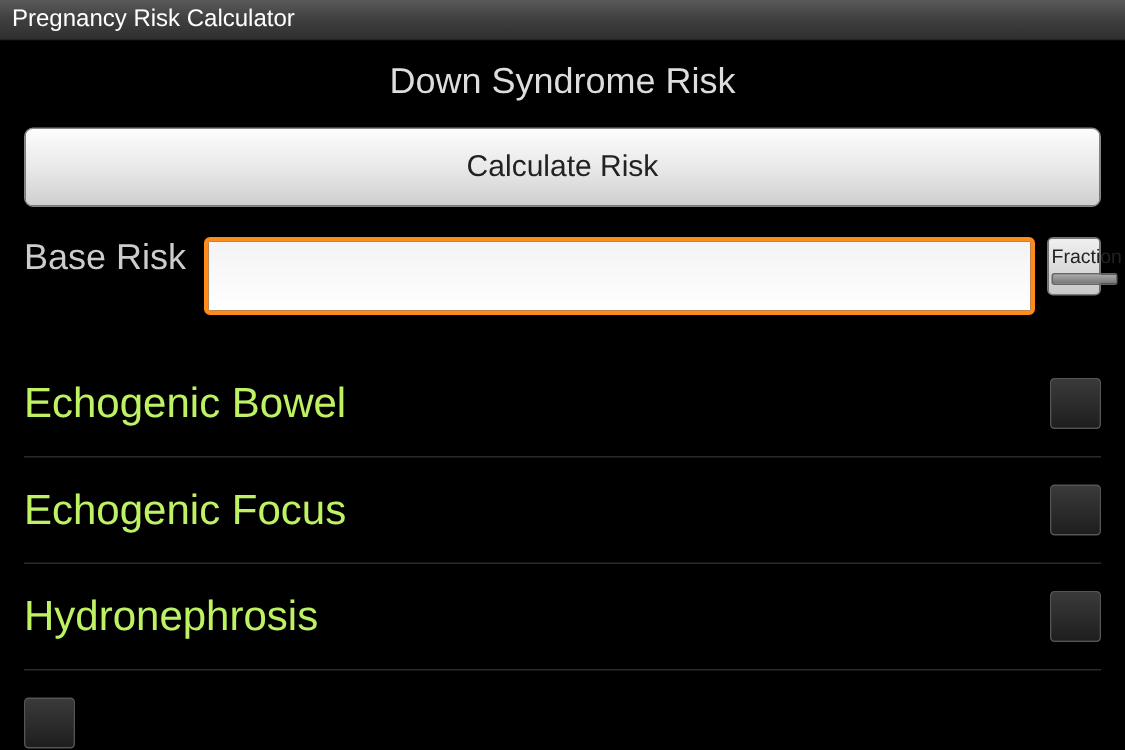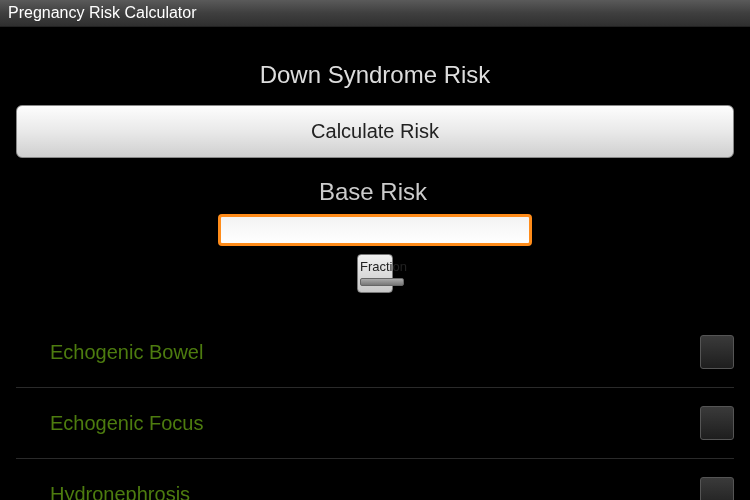--- a/index.html
+++ b/index.html
@@ -14,44 +14,43 @@
   padding: 4px 8px;
   border-bottom: 1px solid #222;
 }
 
 .content { background: #000; padding: 12px 16px 0 16px; }
 
 .page-title {
   color: #ddd;
   font-size: 24px;
   text-align: center;
-  margin: 22px 0 16px 0;
+  margin: 2px 0 16px 0;
   font-weight: normal;
 }
 
 .calc-button {
   display: block;
   width: 100%;
   background: linear-gradient(to bottom, #fdfdfd 0%, #e9e9e9 50%, #cfcfcf 100%);
   border: 1px solid #888;
   border-radius: 6px;
   color: #222;
   font-size: 20px;
   padding: 14px 0;
   text-align: center;
   cursor: pointer;
   margin-bottom: 20px;
 }
 
 .base-risk-row {
   display: flex;
-  align-items: center;
+  align-items: flex-start;
   gap: 8px;
   margin-bottom: 24px;
-  flex-direction: column;
 }
 
 .base-risk-label {
   color: #ccc;
   font-size: 24px;
   white-space: nowrap;
   padding-right: 4px;
 }
 
 .base-risk-input {
@@ -98,23 +97,22 @@
   display: flex;
   align-items: center;
   justify-content: space-between;
   padding: 18px 0;
   border-bottom: 1px solid #2a2a2a;
 }
 
 .finding-row:last-child { border-bottom: none; padding-bottom: 4px; }
 
 .finding-label {
-  color: #4d7c0f;
-  font-size: 20px;
-  margin-left: 34px;
+  color: #bef264;
+  font-size: 28px;
 }
 
 .finding-checkbox {
   width: 34px;
   height: 34px;
   background: linear-gradient(to bottom, #3a3a3a 0%, #1e1e1e 100%);
   border: 1px solid #555;
   border-radius: 3px;
   cursor: pointer;
 }

